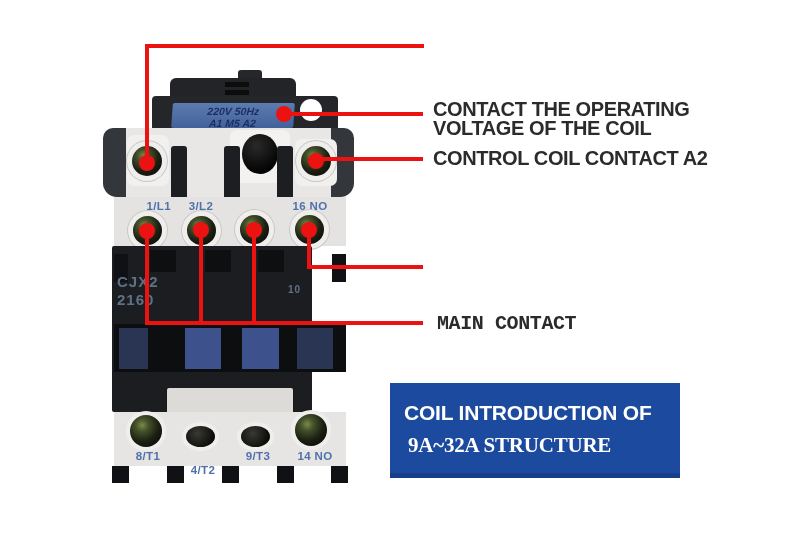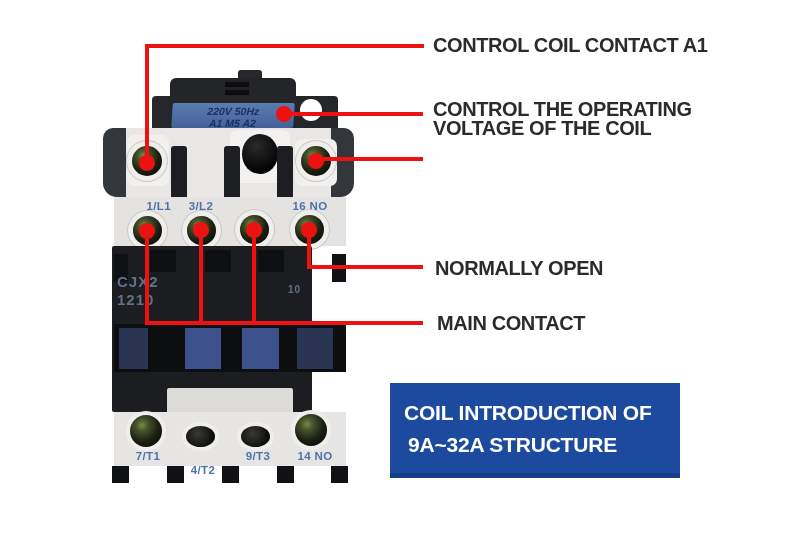--- a/index.html
+++ b/index.html
@@ -86,38 +86,38 @@
     <div class="screw" style="left:295px;top:215px;width:29px;height:29px;"></div>
 
     <div class="abs" style="left:112px;top:246px;width:200px;height:166px;background:#1c1d20;border-radius:2px;">
       <div class="abs" style="left:38px;top:4px;width:26px;height:22px;background:#0e0f11;"></div>
       <div class="abs" style="left:93px;top:4px;width:26px;height:22px;background:#0e0f11;"></div>
       <div class="abs" style="left:146px;top:4px;width:26px;height:22px;background:#0e0f11;"></div>
       <div class="abs" style="left:2px;top:8px;width:14px;height:28px;background:#101114;"></div>
       <div class="abs" style="left:220px;top:8px;width:14px;height:28px;background:#101114;"></div>
 
       <div class="body-mark" style="left:5px;top:27px;font-size:15px;">CJX2</div>
-      <div class="body-mark" style="left:5px;top:45px;font-size:15px;">1210</div>
+      <div class="body-mark" style="left:5px;top:45px;font-size:15px;">2160</div>
       <div class="body-mark" style="left:176px;top:38px;font-size:10px;">10</div>
 
       <div class="abs" style="left:2px;top:78px;width:232px;height:48px;background:#0d0e10;"></div>
       <div class="abs" style="left:7px;top:82px;width:29px;height:41px;background:#2a3553;"></div>
       <div class="abs" style="left:73px;top:82px;width:36px;height:41px;background:#3d518d;"></div>
       <div class="abs" style="left:130px;top:82px;width:37px;height:41px;background:#3d518d;"></div>
       <div class="abs" style="left:185px;top:82px;width:36px;height:41px;background:#2a3553;"></div>
     </div>
 
     <div class="abs" style="left:167px;top:388px;width:126px;height:45px;background:#dcdbd8;border-radius:2px;box-shadow:0 1px 2px rgba(0,0,0,.35);"></div>
 
     <div class="abs metal" style="left:114px;top:412px;width:232px;height:54px;background:#e6e5e3;"></div>
     <div class="screw" style="left:130px;top:415px;width:32px;height:32px;box-shadow:0 0 0 4px #efeeec;"></div>
     <div class="abs" style="left:186px;top:426px;width:29px;height:21px;border-radius:50%;background:radial-gradient(circle at 40% 35%,#3a3a34,#0a0a08 75%);box-shadow:0 0 0 4px #efeeec;"></div>
     <div class="abs" style="left:241px;top:426px;width:29px;height:21px;border-radius:50%;background:radial-gradient(circle at 40% 35%,#3a3a34,#0a0a08 75%);box-shadow:0 0 0 4px #efeeec;"></div>
     <div class="screw" style="left:295px;top:414px;width:32px;height:32px;box-shadow:0 0 0 4px #efeeec;"></div>
-    <div class="term-label" style="left:124px;top:450px;">7/T1</div>
+    <div class="term-label" style="left:124px;top:450px;">8/T1</div>
     <div class="term-label" style="left:179px;top:450px;margin-top:14px;">4/T2</div>
     <div class="term-label" style="left:234px;top:450px;">9/T3</div>
     <div class="term-label" style="left:291px;top:450px;">14 NO</div>
 
     <div class="foot" style="left:112px;top:466px;width:17px;height:17px;"></div>
     <div class="foot" style="left:167px;top:466px;width:17px;height:17px;"></div>
     <div class="foot" style="left:222px;top:466px;width:17px;height:17px;"></div>
     <div class="foot" style="left:277px;top:466px;width:17px;height:17px;"></div>
     <div class="foot" style="left:331px;top:466px;width:17px;height:17px;"></div>
   </div>
@@ -138,26 +138,25 @@
   <div class="rline" style="left:145px;top:321px;width:278px;height:4px;"></div>
 
   <div class="rdot" style="left:139px;top:155px;"></div>
   <div class="rdot" style="left:276px;top:106px;"></div>
   <div class="rdot" style="left:308px;top:153px;"></div>
   <div class="rdot" style="left:139px;top:223px;"></div>
   <div class="rdot" style="left:193px;top:222px;"></div>
   <div class="rdot" style="left:246px;top:222px;"></div>
   <div class="rdot" style="left:301px;top:222px;"></div>
 
-  <div class="callout-label" style="left:433px;top:36px;">CONTROL COIL CONTACT A1</div>
   <div class="callout-label" style="left:433px;top:100px;">
-    <div>CONTROL THE OPERATING</div>
+    <div>CONTACT THE OPERATING</div>
     <div>VOLTAGE OF THE COIL</div>
   </div>
-  <div class="callout-label" style="left:435px;top:259px;">NORMALLY OPEN</div>
-  <div class="callout-label" style="left:437px;top:314px;">MAIN CONTACT</div>
+  <div class="callout-label" style="left:433px;top:149px;">CONTROL COIL CONTACT A2</div>
+  <div class="callout-label" style="left:437px;top:314px;font-family:Liberation Mono, monospace;">MAIN CONTACT</div>
 
   <div class="info-box">
     <div class="info-line" style="top:18px;">COIL INTRODUCTION OF</div>
-    <div class="info-line" style="top:50px;left:18px;">9A~32A STRUCTURE</div>
+    <div class="info-line" style="top:50px;left:18px;font-family:Liberation Serif, serif;">9A~32A STRUCTURE</div>
   </div>
 
 </div>
 
 </body></html>

